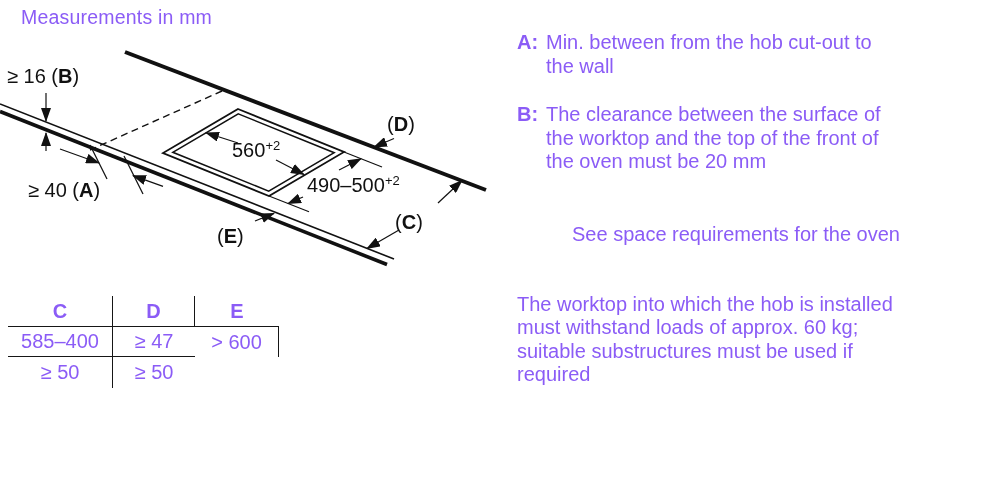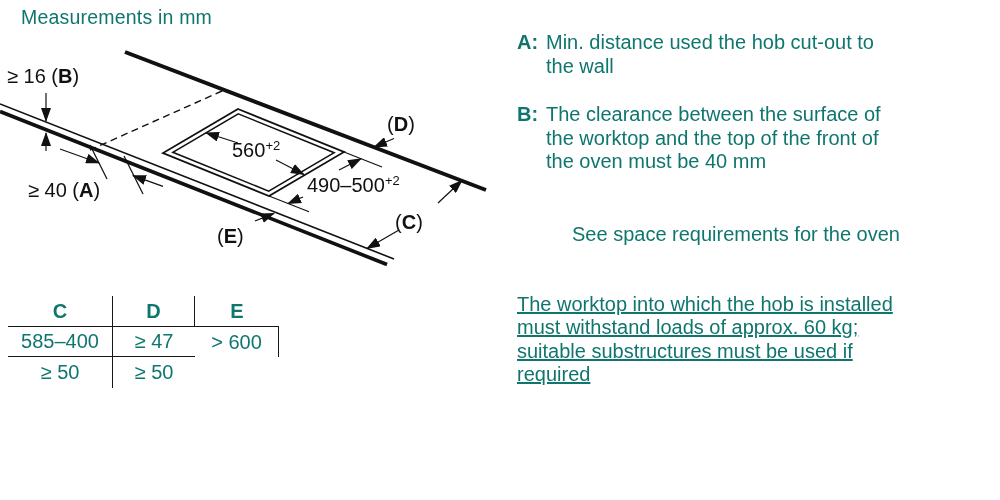--- a/index.html
+++ b/index.html
@@ -1,33 +1,33 @@
 <!DOCTYPE html>
 <html><head>
 <meta charset="utf-8">
 <style>
   html,body{margin:0;padding:0;background:#fff;}
   #stage{position:relative;width:1000px;height:500px;background:#ffffff;overflow:hidden;
-         font-family:"Liberation Sans",sans-serif;color:#0f766e;}
+         font-family:"Liberation Sans",sans-serif;color:#8b5cf6;}
   .title{position:absolute;left:21px;top:6px;font-size:19.5px;letter-spacing:0.2px;}
   svg{position:absolute;left:0;top:0;}
   svg text{font-family:"Liberation Sans",sans-serif;font-size:20px;fill:#111;}
   .dimtable{position:absolute;left:8px;top:296px;display:grid;
             grid-template-columns:105px 82px 84px;grid-template-rows:31px 30px 31px;
             font-size:20px;}
   .cell{display:flex;align-items:center;justify-content:center;white-space:nowrap;}
   .hdr{font-weight:bold;}
   .bR{border-right:1.6px solid #161616;}
   .bB{border-bottom:1.6px solid #161616;}
   .note{position:absolute;display:flex;font-size:20px;line-height:23.5px;}
   .nlab{font-weight:bold;width:29px;flex:none;}
   .ntxt{white-space:pre-line;width:408px;}
   .see{position:absolute;left:572px;top:223px;font-size:20px;white-space:nowrap;}
   .para{position:absolute;left:517px;top:293px;width:462px;font-size:20px;
-        line-height:23.3px;white-space:pre-line;text-decoration:underline;}
+        line-height:23.3px;white-space:pre-line;}
 </style>
 </head>
 <body>
 
 <div id="stage">
 
   <div class="title">Measurements in mm</div>
 
   <svg width="500" height="420" viewBox="0 0 500 420">
     <defs>
@@ -83,29 +83,29 @@
     <div class="cell hdr bB">E</div>
     <div class="cell bR bB">585–400</div>
     <div class="cell bB">≥ 47</div>
     <div class="cell bR">&gt; 600</div>
     <div class="cell bR">≥ 50</div>
     <div class="cell">≥ 50</div>
   </div>
 
   <div class="note" style="left:517px;top:31px;">
     <span class="nlab">A:</span>
-    <div class="ntxt">Min. distance used the hob cut-out to
+    <div class="ntxt">Min. between from the hob cut-out to
 the wall</div>
   </div>
 
   <div class="note" style="left:517px;top:103px;">
     <span class="nlab">B:</span>
     <div class="ntxt">The clearance between the surface of
 the worktop and the top of the front of
-the oven must be 40 mm</div>
+the oven must be 20 mm</div>
   </div>
 
   <div class="see">See space requirements for the oven</div>
 
   <div class="para">The worktop into which the hob is installed
 must withstand loads of approx. 60 kg;
 suitable substructures must be used if
 required</div>
 
 </div>

